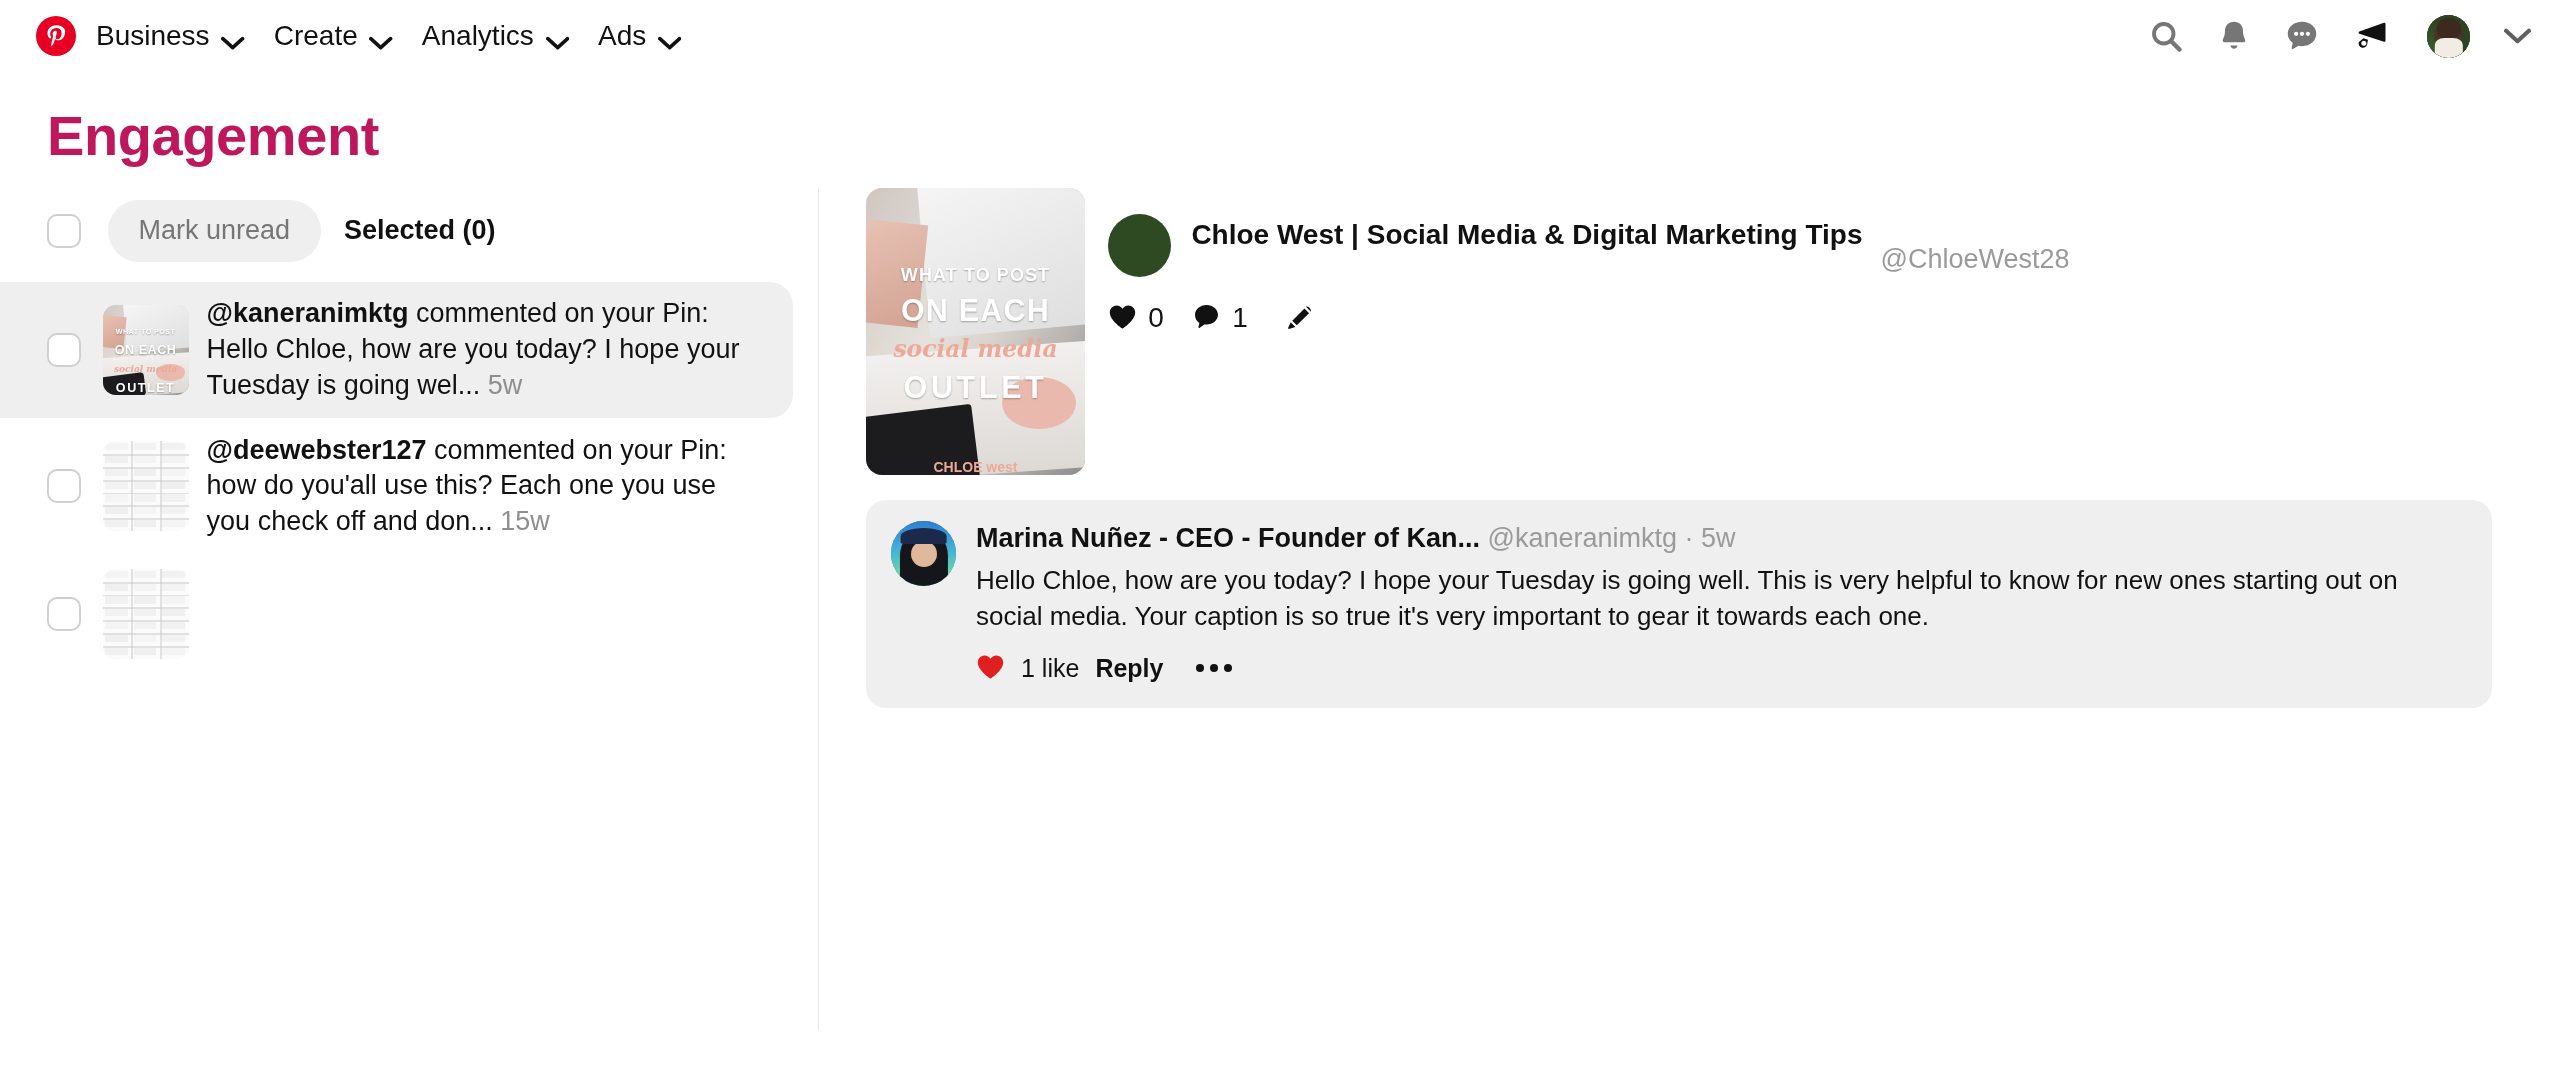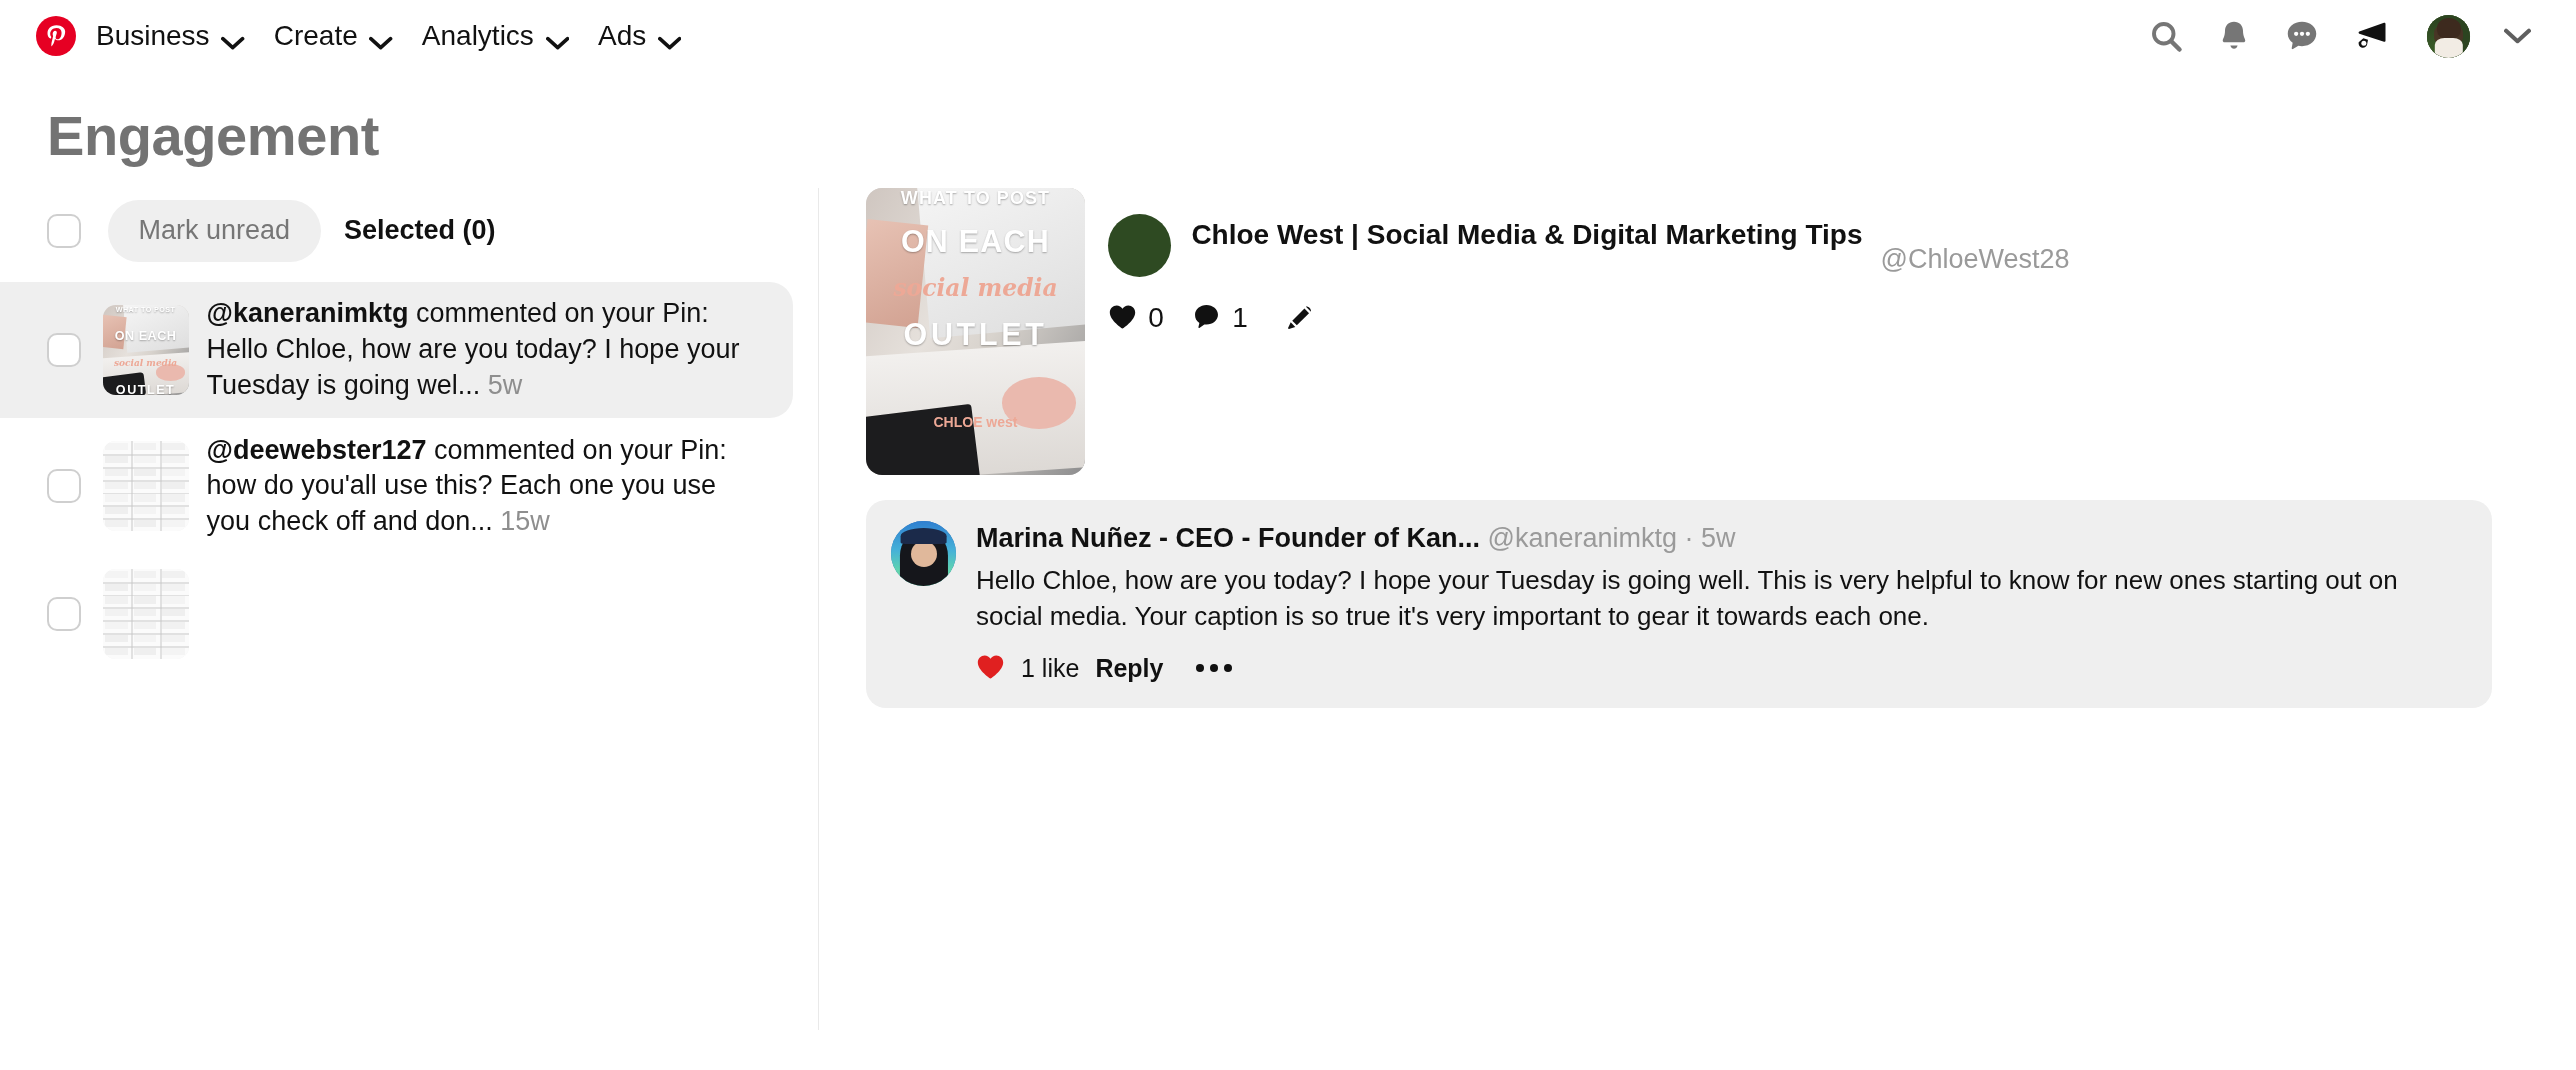--- a/index.html
+++ b/index.html
@@ -75,21 +75,21 @@
   .nav-avatar .av-hair2 { position:absolute; left:16%; top:22%;
      width:68%; height:52%; border-radius:40%; background:#4a3326; opacity:.9;}
   .nav-avatar .av-body { position:absolute; left:50%; bottom:0; transform:translateX(-50%);
      width:66%; height:46%; border-radius:34% 34% 0 0; background:#f2ece4; }
   .nav-caret { width: 41px; height:41px; display:flex; align-items:center; justify-content:center; cursor:pointer;}
 
   
   .page-title {
     font-size: 56px;
     font-weight: bold;
-    color: #737373;
+    color: #be185d;
     letter-spacing: -0.4px;
     padding: 30.5px 0 0 47px;
   }
 
   
   .main {
     display: flex;
     height: 862px;
     padding-top: 20px;
   }
@@ -193,22 +193,22 @@
   .pin-cover .bag {
     position:absolute; left:-2%; top:12%; width:28%; height:36%;
     background: linear-gradient(150deg,#e7c2b4,#d2a292); transform:rotate(6deg);
   }
   .pin-cover .mousepad {
     position:absolute; right:4%; bottom:16%; width:34%; height:18%;
     background:#eab9ae; border-radius:50%;
   }
   .pin-cover .ovl {
     position:absolute; inset:0;
-    display:flex; flex-direction:column; align-items:center; justify-content:flex-start;
-    gap: 15px;
+    display:flex; flex-direction:column; align-items:center; justify-content:flex-end;
+    gap: 7px;
     text-align:center;
   }
   .pin-cover .l1 { color:#fff; font-weight:bold; letter-spacing:.06em; text-shadow:0 0.9px 1.8px rgba(0,0,0,.3); }
   .pin-cover .l2 { color:#fff; font-weight:bold; letter-spacing:.04em; text-shadow:0 0.9px 1.8px rgba(0,0,0,.3); }
   .pin-cover .l3 { color:#eda896; font-style:italic; font-family:"DejaVu Serif",serif; font-weight:bold;}
   .pin-cover .l4 { color:#fff; font-weight:bold; letter-spacing:.12em; text-shadow:0 0.9px 1.8px rgba(0,0,0,.3); }
   .pin-cover .l5 { color:#eda896; font-weight:bold; }
 
   
   .grid-doc { position:absolute; inset:0; background:#fbfbfb; }

